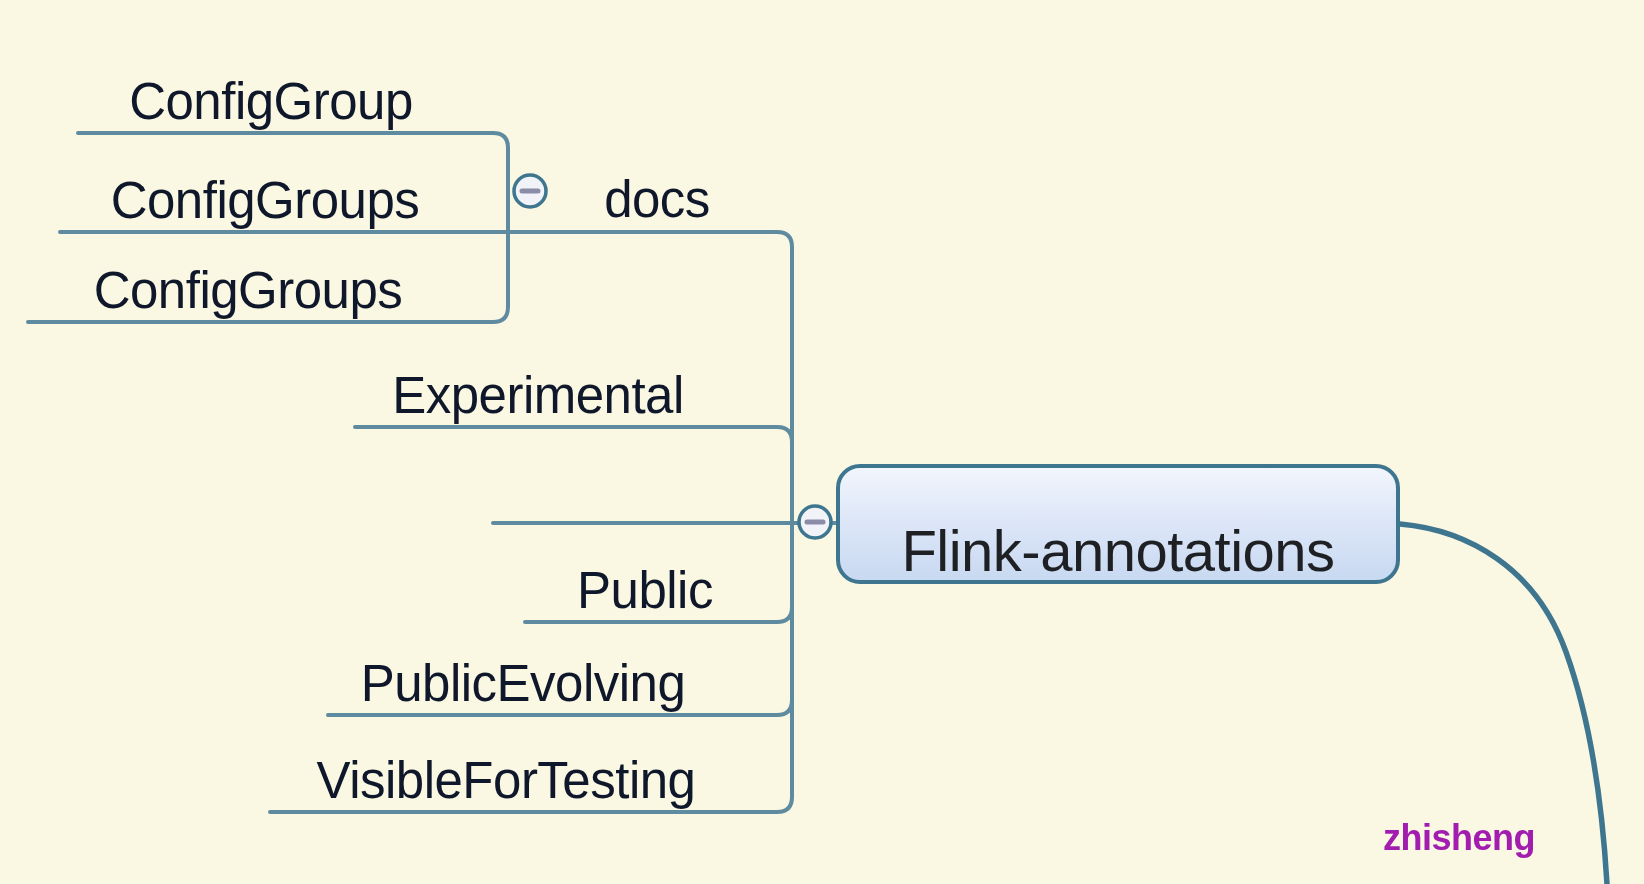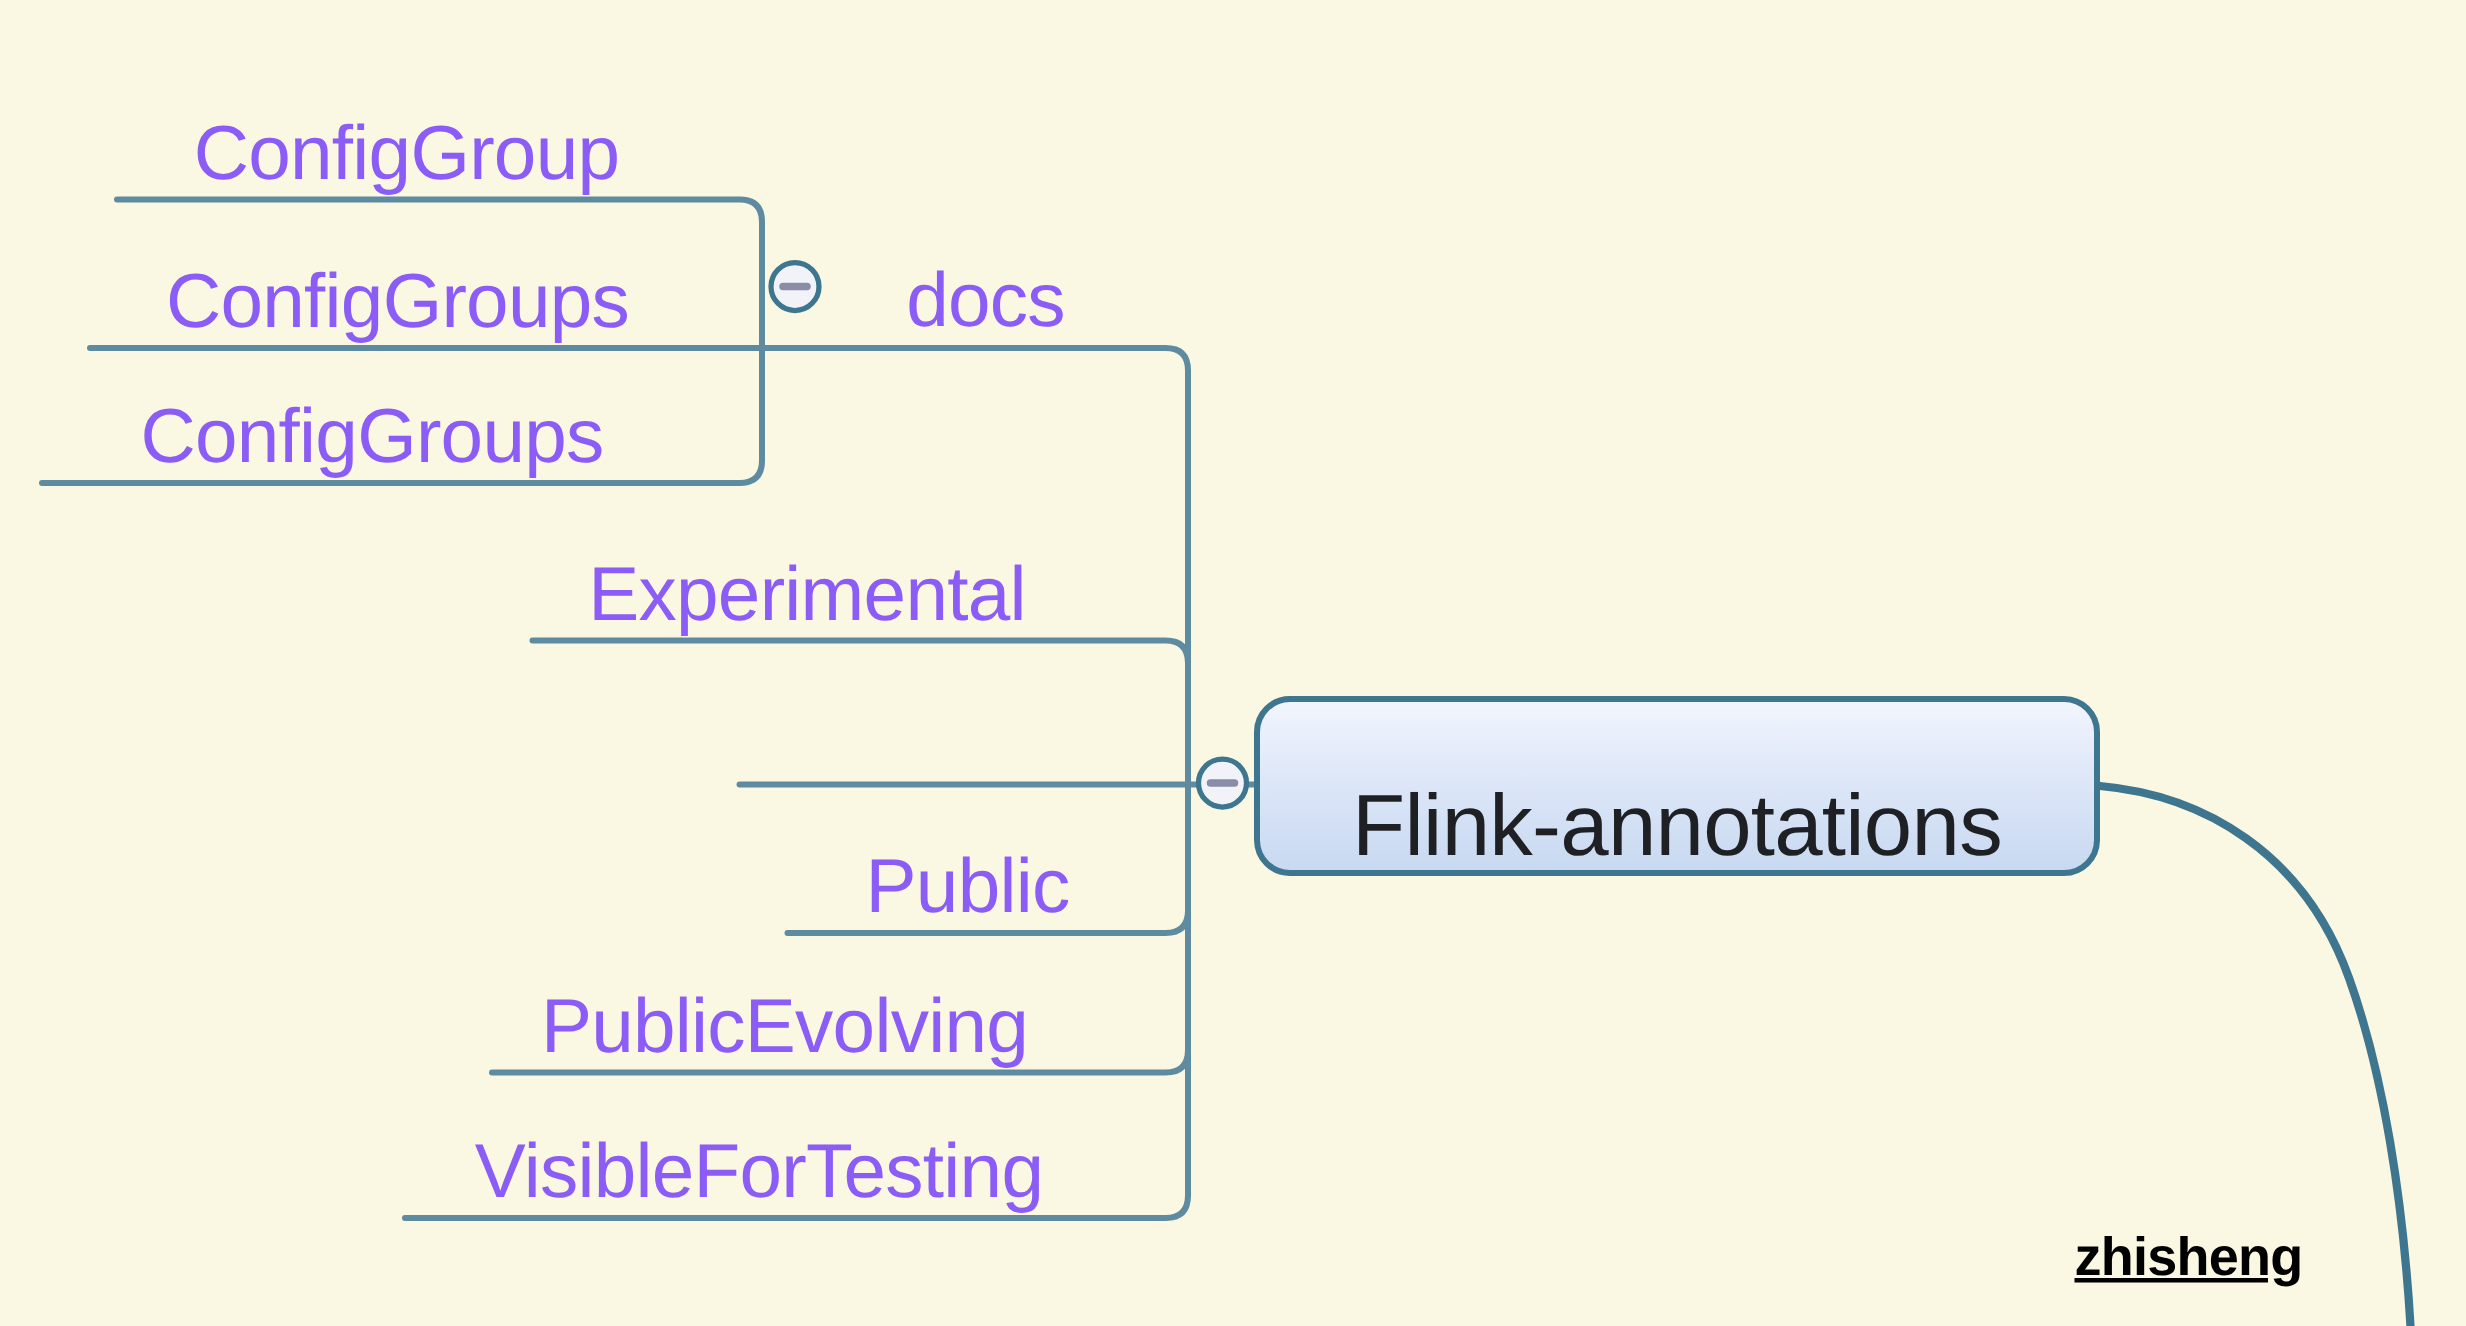--- a/index.html
+++ b/index.html
@@ -11,21 +11,21 @@
     font-family:"Liberation Sans","DejaVu Sans",sans-serif;
   }
   .connector-svg{position:absolute;left:0;top:0;}
   .topic-label{
     position:absolute;
     transform:translateX(-50%);
     white-space:nowrap;
     font-size:51px;
     line-height:1;
     letter-spacing:-0.5px;
-    color:#8b5cf6;
+    color:#0f172a;
     font-weight:400;
   }
   .central-node{
     position:absolute;
     left:836px;top:464px;
     width:564px;height:120px;
     box-sizing:border-box;
     border:4px solid #3E758F;
     border-radius:24px;
     background:linear-gradient(180deg,#F1F5FD 0%,#DEE7F8 45%,#C8D9F1 100%);
@@ -37,24 +37,23 @@
     color:#1E2023;
     line-height:1;
     transform:none;
     position:static;
   }
   .watermark{
     position:absolute;
     left:1383px;top:820px;
     font-size:36px;
     font-weight:700;
-    color:#000000;
+    color:#a21caf;
     letter-spacing:-0.5px;
     line-height:1;
-    text-decoration:underline;
   }
 </style>
 </head>
 <body>
 
 <div class="stage">
 
   <svg class="connector-svg" width="1644" height="884" viewBox="0 0 1644 884">
 
     <path d="M 78 133 H 493 Q 508 133 508 148 V 307 Q 508 322 493 322 H 28" fill="none" stroke-width="4" stroke-linecap="round" stroke="#5E8BA0"></path>

